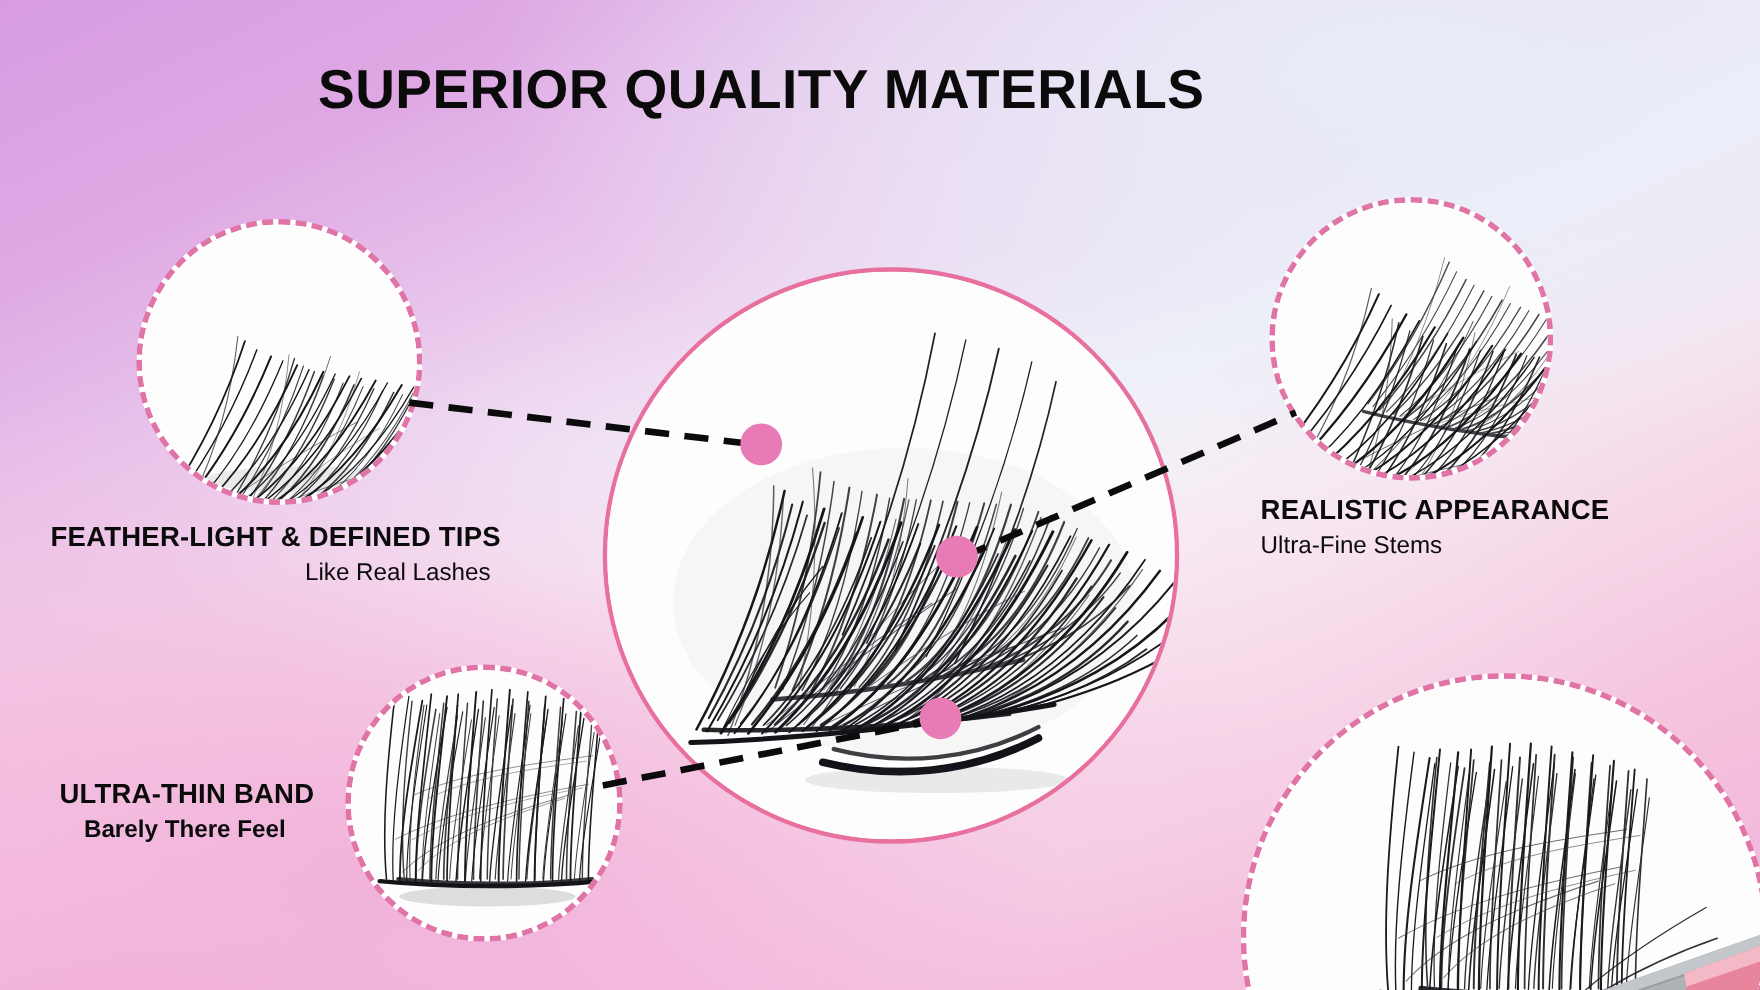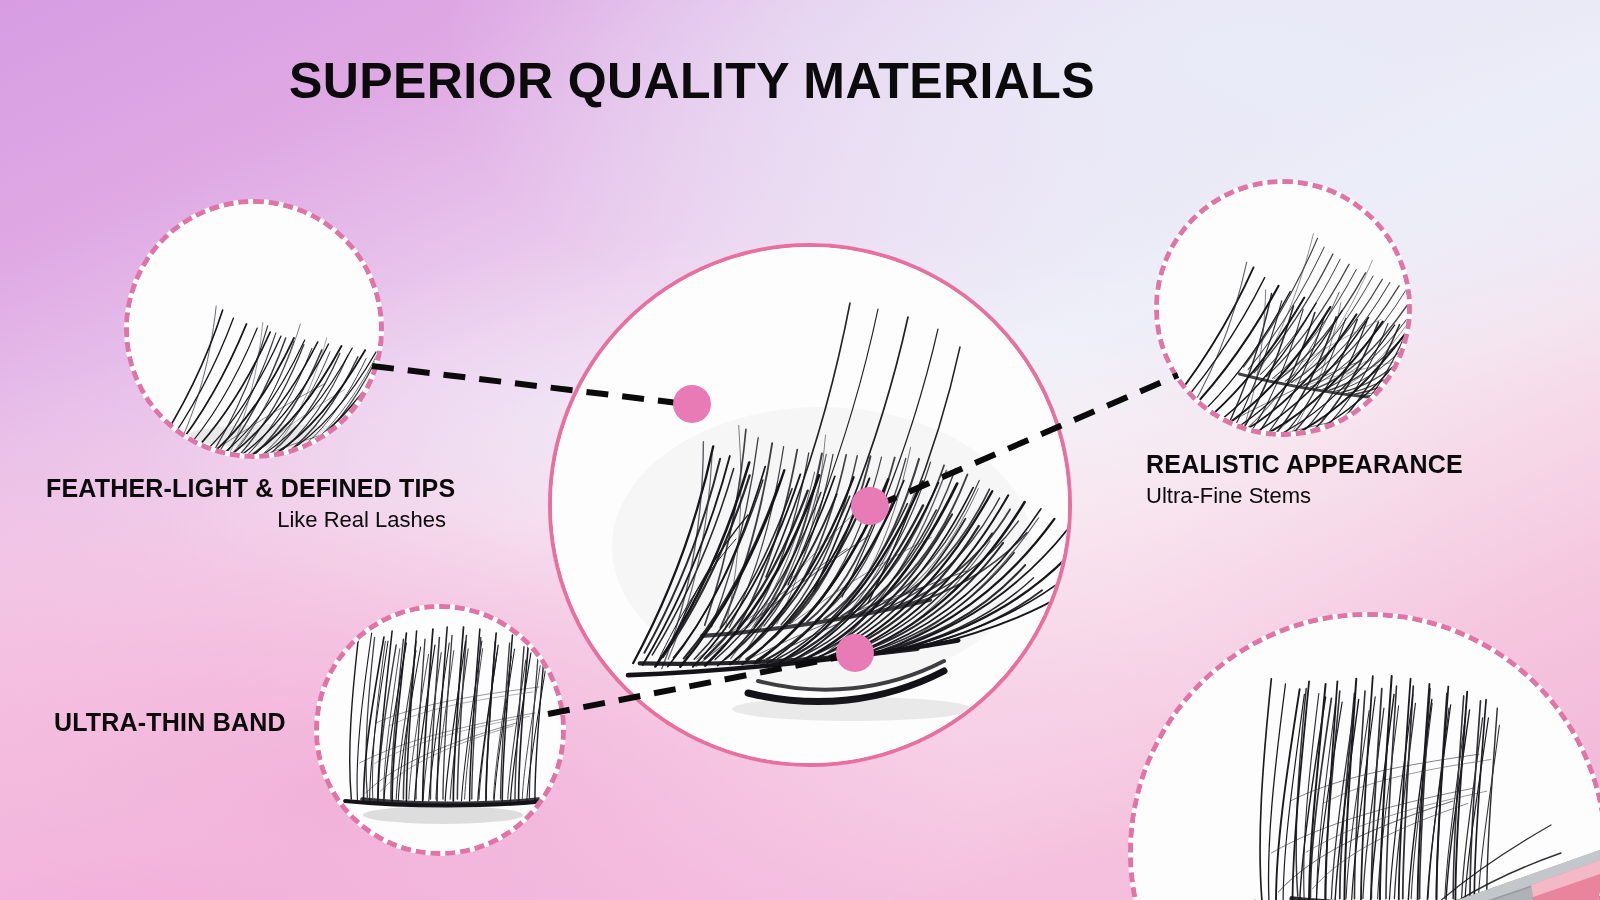--- a/index.html
+++ b/index.html
@@ -332,15 +332,16 @@
     <div class="cap-sub">Like Real Lashes</div>
   </div>
 
   <div class="caption" id="caption-realistic">
     <div class="cap-title">REALISTIC APPEARANCE</div>
     <div class="cap-sub">Ultra-Fine Stems</div>
   </div>
 
   <div class="caption sub-bold" id="caption-band">
     <div class="cap-title">ULTRA-THIN BAND</div>
+    <div class="cap-sub">Barely There Feel</div>
   </div>
 
 </div>
 
 </body></html>

